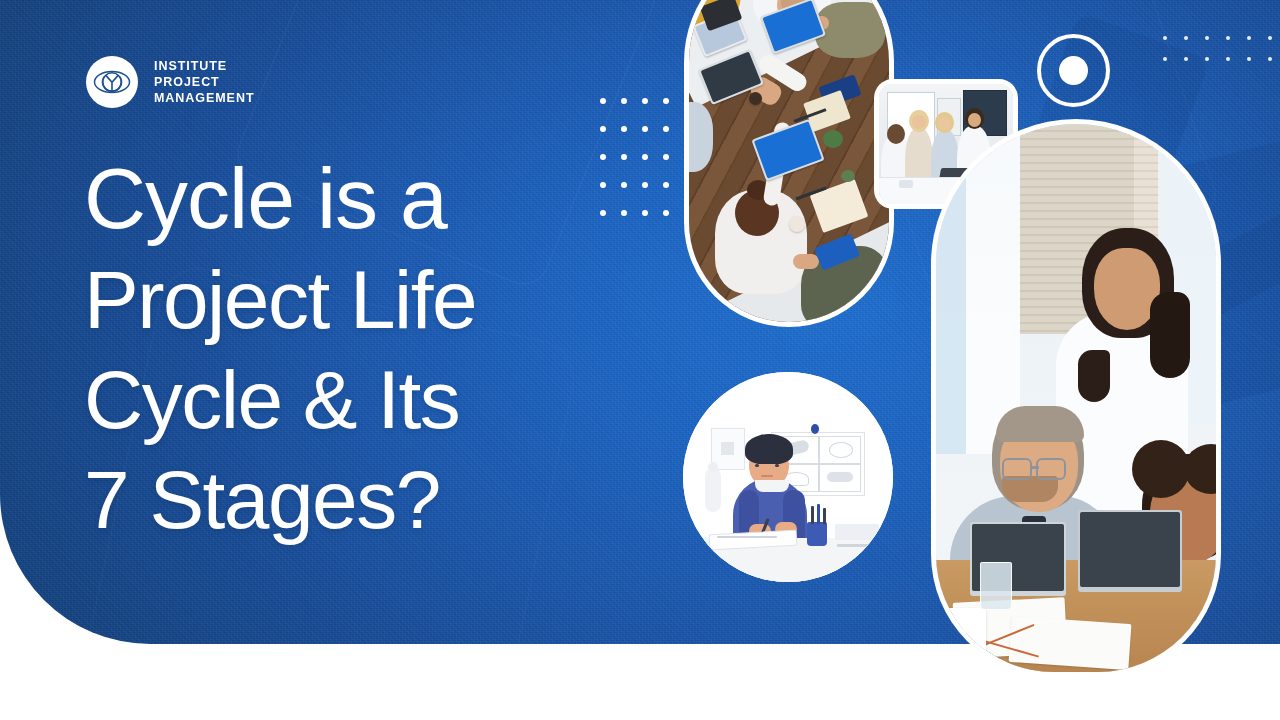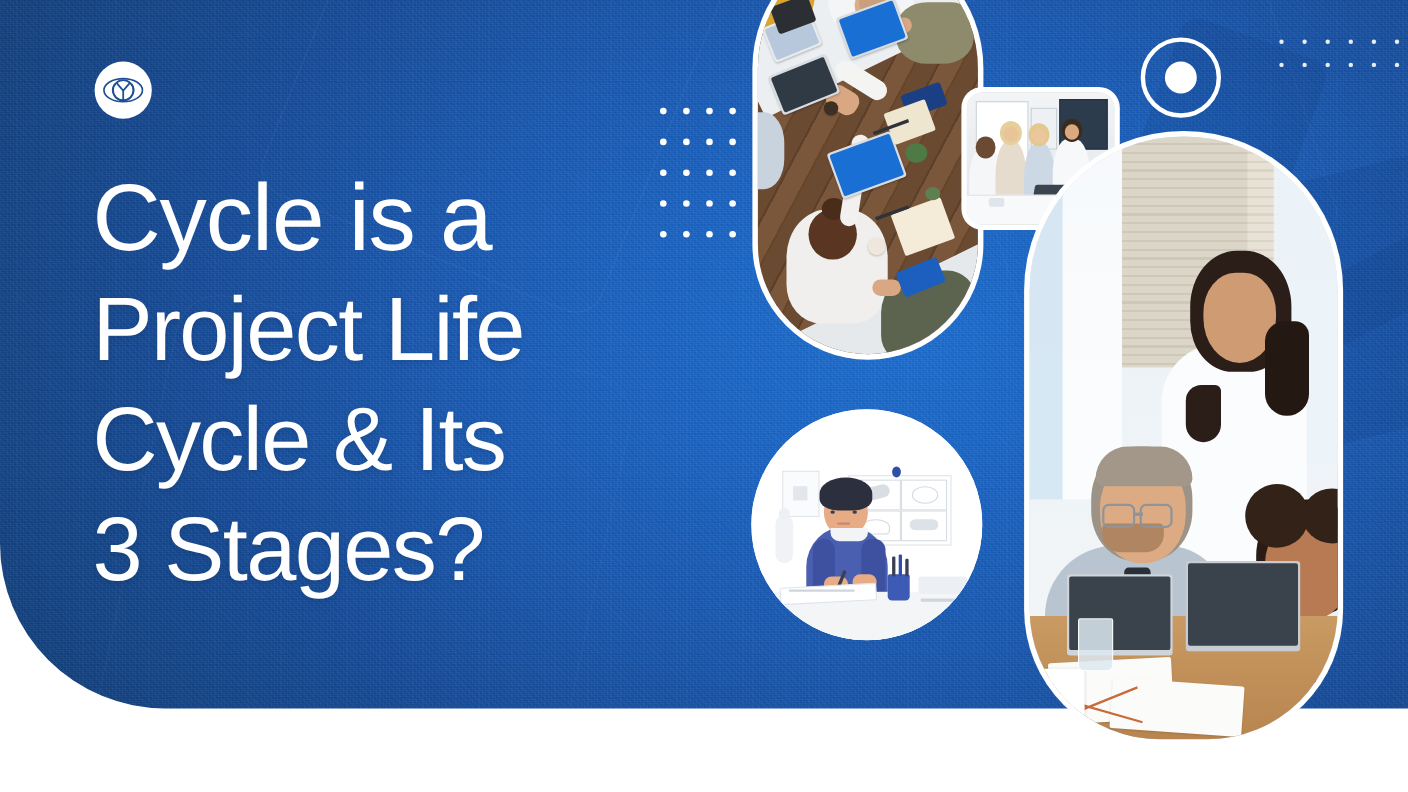--- a/index.html
+++ b/index.html
@@ -166,27 +166,32 @@
   <div class="logo">
     <div class="logo-mark">
       <svg width="40" height="40" viewBox="0 0 40 40" aria-hidden="true">
         <ellipse cx="20" cy="20" rx="17.5" ry="10.5" fill="none" stroke="#1f4f94" stroke-width="1.5"></ellipse>
         <circle cx="20" cy="20" r="9.2" fill="none" stroke="#1f4f94" stroke-width="1.5"></circle>
         <path d="M12.6 14.2 A9.2 9.2 0 0 0 20 29.2 A9.2 9.2 0 0 0 27.4 14.2" fill="none" stroke="#1f4f94" stroke-width="1.5"></path>
         <path d="M20 20.4 L20 29.2" fill="none" stroke="#1f4f94" stroke-width="1.6"></path>
         <path d="M13.9 13.4 L20 20.4 L26.1 13.4" fill="none" stroke="#1f4f94" stroke-width="1.6"></path>
       </svg>
     </div>
+    <div class="logo-text">
+      <span>INSTITUTE</span>
+      <span>PROJECT</span>
+      <span>MANAGEMENT</span>
+    </div>
   </div>
 
   <div class="headline">
     <span class="hl-line hl-thin">Cycle is a</span>
     <span class="hl-line hl-bold">Project Life</span>
     <span class="hl-line hl-bold">Cycle &amp; Its</span>
-    <span class="hl-line hl-bold">3 Stages?</span>
+    <span class="hl-line hl-bold">7 Stages?</span>
   </div>
 
   <div class="dots dots-left" id="dotsLeft">
       <div class="dot" style="left: 0px; top: 0px;"></div>
       <div class="dot" style="left: 21px; top: 0px;"></div>
       <div class="dot" style="left: 42px; top: 0px;"></div>
       <div class="dot" style="left: 63px; top: 0px;"></div>
       <div class="dot" style="left: 0px; top: 28px;"></div>
       <div class="dot" style="left: 21px; top: 28px;"></div>
       <div class="dot" style="left: 42px; top: 28px;"></div>

